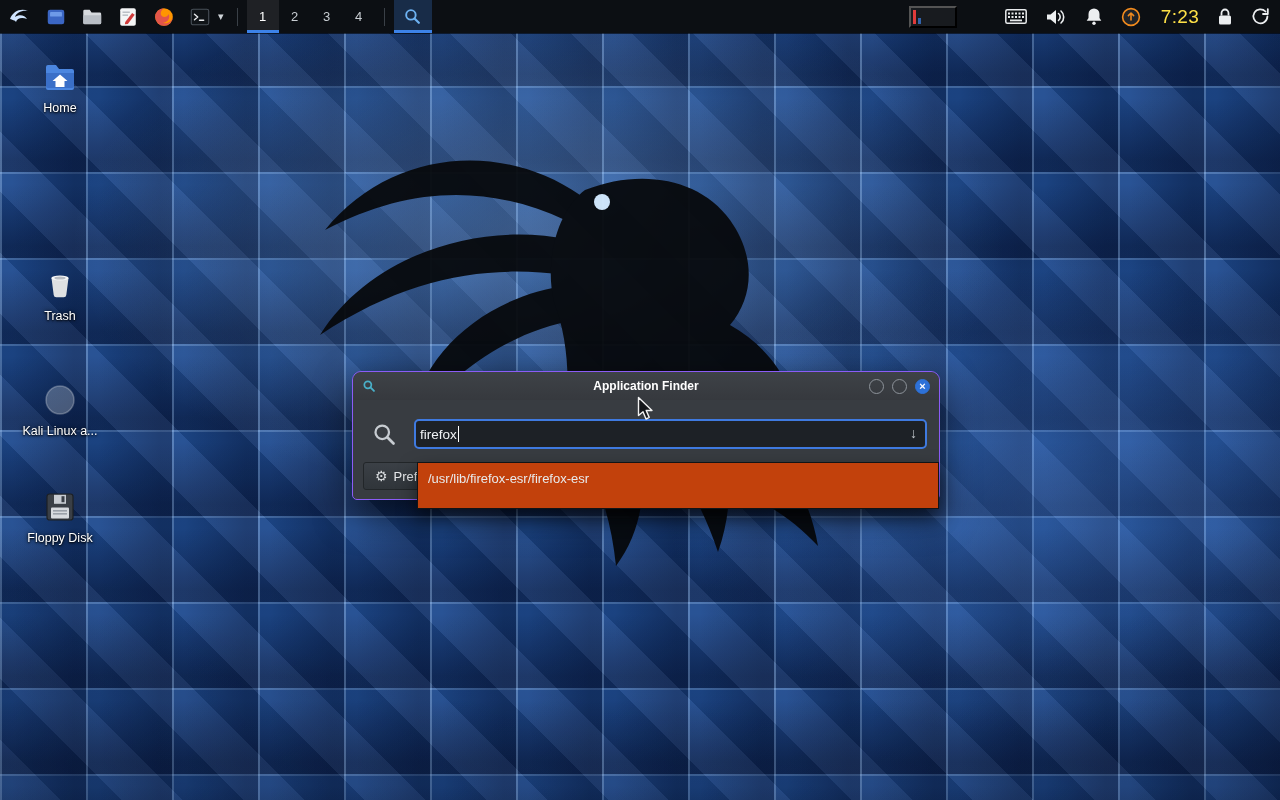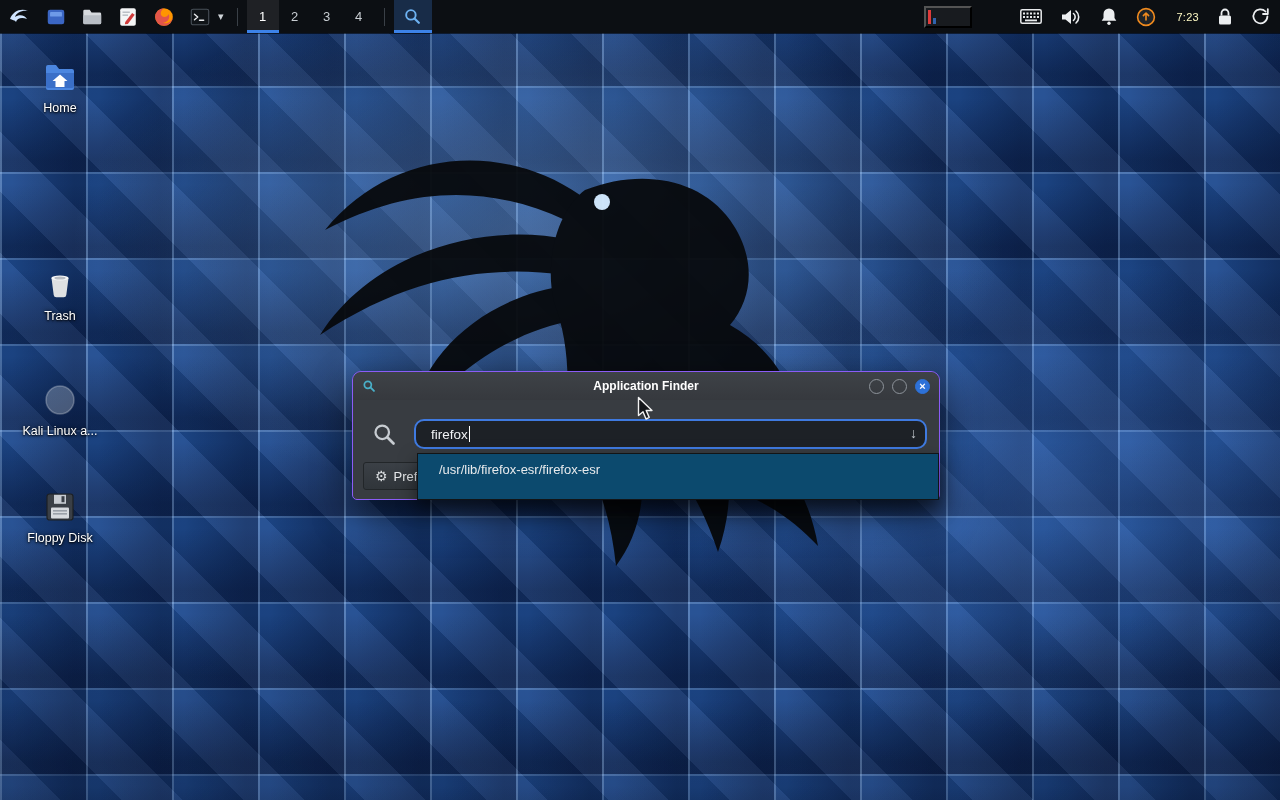--- a/index.html
+++ b/index.html
@@ -26,21 +26,21 @@
   .pbtn{background:none;border:none;height:33px;display:flex;align-items:center;justify-content:center;
     padding:0 7px;cursor:pointer;}
   .chev{color:#cfd4d8;font-size:11px;padding:0 4px 0 0;}
   .sep{width:1px;height:18px;background:#3a4047;margin:0 9px;}
   .ws{width:32px;height:33px;display:flex;align-items:center;justify-content:center;color:#c8cdd2;
     font-size:13px;background:none;border:none;cursor:pointer;box-sizing:border-box;}
   .ws-active{background:rgba(255,255,255,.08);box-shadow:inset 0 -3px 0 #3c82e8;color:#fff;}
   .taskbtn{width:38px;height:33px;display:flex;align-items:center;justify-content:center;border:none;cursor:pointer;
     background:rgba(60,130,232,.25);box-shadow:inset 0 -3px 0 #3c82e8;}
   .ritem{display:flex;align-items:center;margin-left:18px;background:none;border:none;cursor:pointer;padding:0;}
-  .clock{color:#fef9c3;font-size:11px;letter-spacing:.3px;margin-left:20px;}
+  .clock{color:#fde047;font-size:19px;letter-spacing:.3px;margin-left:20px;}
   .monitor{width:48px;height:22px;display:flex;align-items:flex-end;gap:2px;padding:2px;margin-right:30px;
     background:rgba(255,255,255,.05);}
   .mbar-red{width:3px;height:14px;background:#e03b3b;}
   .mbar-blue{width:3px;height:6px;background:#3c82e8;opacity:.7;}
 
   
   .dicon{position:absolute;left:18px;width:84px;text-align:center;z-index:2;cursor:pointer;}
   .dicon .ic{display:block;margin:0 auto 7px;}
   .dlabel{color:#fff;font-size:12.5px;line-height:1.15;text-shadow:0 1px 2px #000,0 0 4px rgba(0,0,0,.9);}
 
@@ -50,31 +50,31 @@
     box-shadow:0 14px 36px rgba(0,0,0,.55);box-sizing:border-box;}
   .titlebar{position:relative;height:28px;display:flex;align-items:center;padding:0 9px;
     border-radius:9px 9px 0 0;background:linear-gradient(#3e4247,#36393e);}
   .t-title{position:absolute;left:0;right:0;text-align:center;font-size:12px;font-weight:bold;color:#fff;pointer-events:none;}
   .winbtns{position:absolute;right:9px;top:6.5px;display:flex;gap:8px;z-index:2;}
   .wb{width:15px;height:15px;border-radius:50%;border:1.5px solid #8d939a;box-sizing:border-box;
     background:none;padding:0;cursor:pointer;}
   .wb-close{background:#2d71d8;border-color:#2d71d8;color:#fff;font-size:11px;font-weight:bold;
     display:flex;align-items:center;justify-content:center;line-height:1;}
   .frow{position:absolute;left:18px;right:12px;top:47px;display:flex;align-items:center;gap:16px;}
-  .finput{flex:1;height:30px;box-sizing:border-box;border:2px solid #3f7ae0;border-radius:10px;
+  .finput{flex:1;height:30px;box-sizing:border-box;border:2px solid #3f7ae0;border-radius:5px;
     background:#1d2126;color:#f0f2f4;font-size:13.5px;display:flex;align-items:center;
-    padding:0 26px 0 15px;position:relative;cursor:text;}
+    padding:0 26px 0 4px;position:relative;cursor:text;}
   .caret{display:inline-block;width:1.5px;height:16px;background:#fff;margin-left:1px;}
   .darrow{position:absolute;right:8px;top:4px;color:#c3c8cd;font-size:14px;cursor:pointer;}
   .prefs{position:absolute;left:10px;top:90px;height:28px;display:flex;align-items:center;gap:6px;
     padding:0 11px;background:linear-gradient(#3b4046,#30353a);border:1px solid #222629;border-radius:3px;
     color:#e6e8ea;font-size:13px;z-index:2;cursor:pointer;}
   .gear{font-size:14px;color:#d7dadd;}
-  .popup{position:absolute;left:64px;right:0;top:81px;height:47px;z-index:6;background:#0c4a6e;
-    border:1px solid #121416;box-sizing:border-box;box-shadow:0 8px 18px rgba(0,0,0,.5);padding-left:11px;}
+  .popup{position:absolute;left:64px;right:0;top:90px;height:47px;z-index:6;background:#c2410c;
+    border:1px solid #121416;box-sizing:border-box;box-shadow:0 8px 18px rgba(0,0,0,.5);}
   .suggestion{padding:8px 10px;color:#e8eaec;font-size:13px;cursor:pointer;white-space:nowrap;}
 
   .cursor{position:absolute;left:636px;top:396px;z-index:60;pointer-events:none;}
 </style>
 </head>
 <body>
 
 <div class="screen">
 
   <div class="wallpaper"></div>

